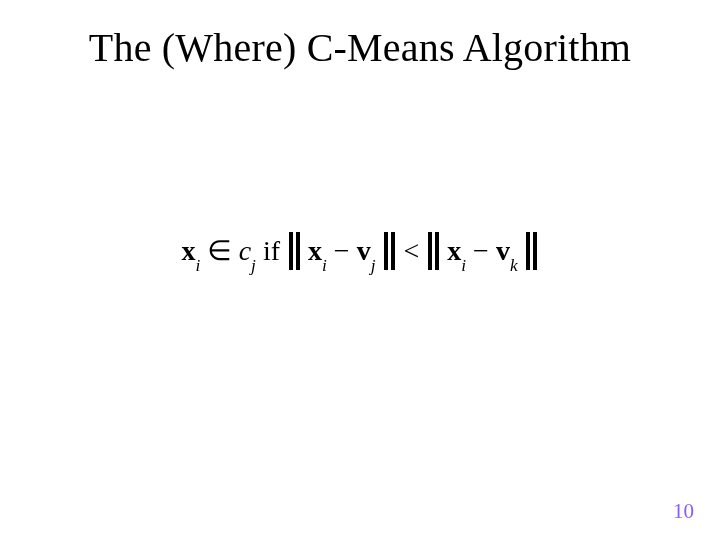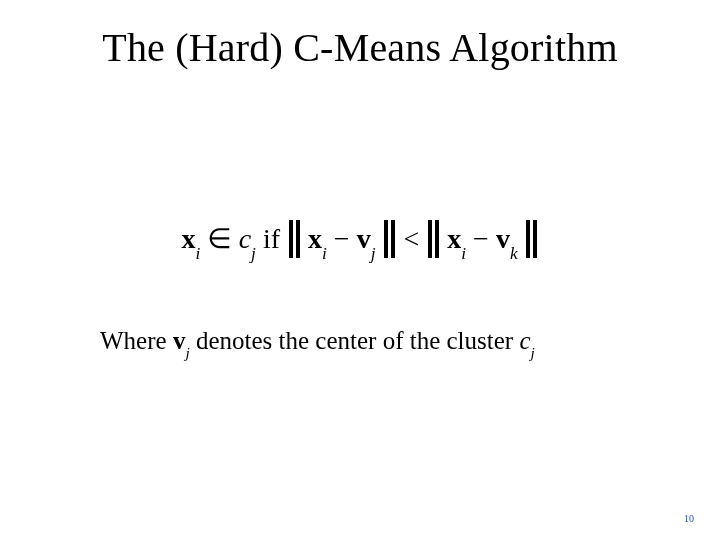--- a/index.html
+++ b/index.html
@@ -43,21 +43,21 @@
     font-size: 30px;
     line-height: 1.0;
   }
   .bullet-text {
     display: inline-block;
     width: calc(100% - 32px);
     vertical-align: top;
   }
   .formula {
     position: absolute;
-    top: 220px;
+    top: 232px;
     left: 0;
     right: 0;
     text-align: center;
     font-size: 28px;
     white-space: nowrap;
   }
   .formula .rm { font-style: normal; }
   .formula .bf { font-weight: bold; }
   .formula .it { font-style: italic; }
   .formula sub {
@@ -89,50 +89,47 @@
     font-style: italic;
     position: relative;
     top: 0.2em;
   }
   .bf { font-weight: bold; }
   .it { font-style: italic; }
   .page-number {
     position: absolute;
     bottom: 16px;
     right: 26px;
-    font-size: 10px;
-    color: #1d4ed8;
+    font-size: 21px;
+    color: #8b5cf6;
     font-family: "Times New Roman", Times, serif;
   }
 </style>
 </head>
 <body>
 
 <div class="slide">
 
-  <div class="title">The (Hard) C-Means Algorithm</div>
+  <div class="title">The (Where) C-Means Algorithm</div>
 
 
   <div class="formula">
     <span class="bf">x</span><sub>i</sub>
     <span class="rm">∈</span>
     <span class="it">c</span><sub>j</sub>
     <span class="rm"> if </span>
     <span class="norm-pair"><span class="norm-bar"></span><span class="norm-bar"></span></span>
     <span class="bf">x</span><sub>i</sub>
     <span class="rm">−</span>
     <span class="bf">v</span><sub>j</sub>
     <span class="norm-pair"><span class="norm-bar"></span><span class="norm-bar"></span></span>
     <span class="rm">&lt;</span>
     <span class="norm-pair"><span class="norm-bar"></span><span class="norm-bar"></span></span>
     <span class="bf">x</span><sub>i</sub>
     <span class="rm">−</span>
     <span class="bf">v</span><sub>k</sub>
     <span class="norm-pair"><span class="norm-bar"></span><span class="norm-bar"></span></span>
   </div>
 
-  <div class="where-line">
-    <span>Where </span><span class="bf">v</span><sub>j</sub><span> denotes the center of the cluster </span><span class="it">c</span><sub>j</sub>
-  </div>
 
   <div class="page-number">10</div>
 
 </div>
 
 </body></html>

